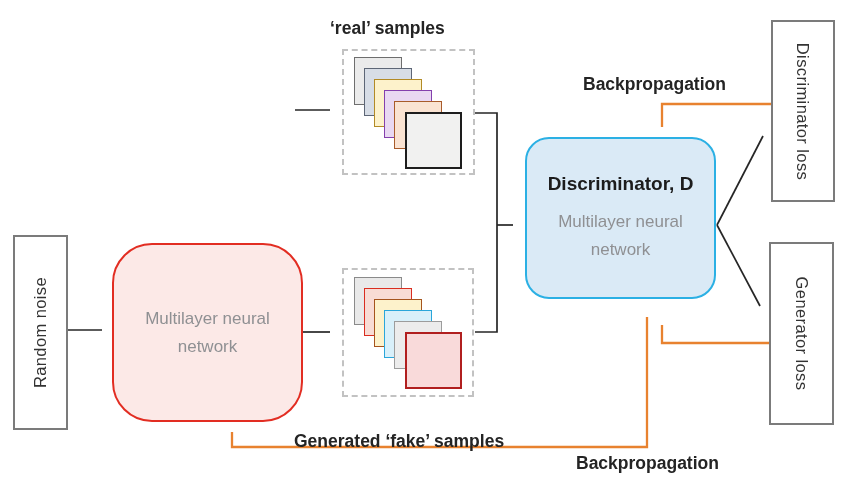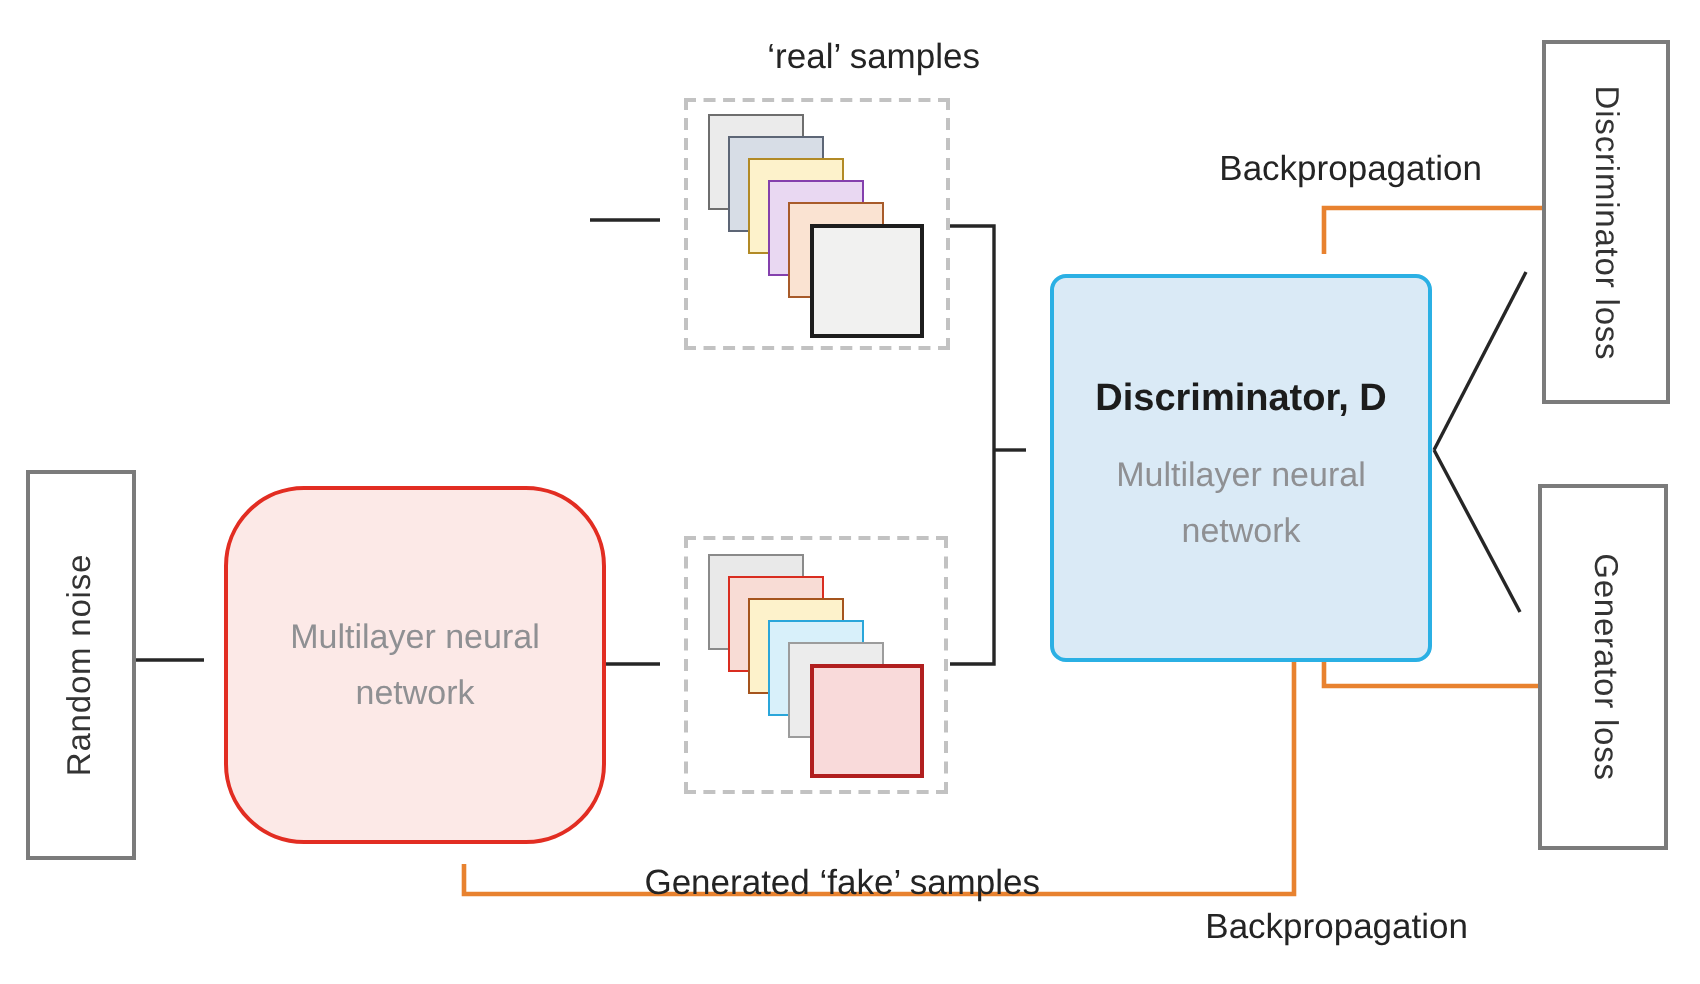--- a/index.html
+++ b/index.html
@@ -20,22 +20,22 @@
   .wire-orange{stroke:var(--orange);stroke-width:2.3px;}
   .mb-fill{fill:var(--line);stroke:none;}
   .mo-fill{fill:var(--orange);stroke:none;}
 
   .node{z-index:2;box-sizing:border-box;display:flex;align-items:center;justify-content:center;text-align:center;}
   .training{left:114px;top:53px;width:181px;height:113px;background:var(--green-fill);
     border:2px solid var(--green-border);font-size:19px;color:var(--title);}
   .rounded{flex-direction:column;}
   .generator{left:112px;top:243px;width:191px;height:179px;background:var(--red-fill);
     border:2.5px solid var(--red-border);border-radius:40px;}
-  .discriminator{left:525px;top:137px;width:191px;height:194px;background:var(--blue-fill);
-    border:2.5px solid var(--blue-border);border-radius:8px;justify-content:center;}
+  .discriminator{left:525px;top:137px;width:191px;height:162px;background:var(--blue-fill);
+    border:2.5px solid var(--blue-border);border-radius:24px;justify-content:center;}
   .node-title{font-size:19px;font-weight:bold;color:var(--title);margin-bottom:13px;}
   .node-sub{font-size:17px;line-height:1.6;color:var(--subtitle);}
   .generator .node-sub{max-width:140px;}
   .discriminator .node-sub{max-width:176px;}
 
   .vbox{z-index:2;box-sizing:border-box;background:#ffffff;border:2px solid var(--loss-border);
     display:flex;align-items:center;justify-content:center;}
   .vbox span{white-space:nowrap;font-size:16.5px;letter-spacing:0.4px;color:#333333;}
   .rot-cw span{transform:rotate(90deg);}
   .rot-ccw span{transform:rotate(-90deg);}
@@ -45,21 +45,21 @@
 
   .dashed-box{z-index:1;box-sizing:border-box;border:2px dashed var(--dashed);background:transparent;}
   .real-dash{left:342px;top:49px;width:133px;height:126px;}
   .fake-dash{left:342px;top:268px;width:132px;height:129px;}
   .stack{z-index:2;width:110px;height:114px;}
   .real-stack{left:354px;top:57px;}
   .fake-stack{left:354px;top:277px;}
   .card{position:absolute;width:48px;height:48px;border:1.7px solid;box-sizing:border-box;}
   .card.front{width:57px;height:57px;border-width:2.5px;}
 
-  .lbl{z-index:3;font-size:17.5px;color:var(--label);text-align:right;white-space:nowrap;}
+  .lbl{z-index:3;font-size:17.5px;color:var(--label);text-align:left;white-space:nowrap;font-weight:bold;}
   .lbl-real{left:330px;top:18px;width:160px;}
   .lbl-fake{left:294px;top:399px;width:226px;margin-top:32px;}
   .lbl-bp-top{left:583px;top:74px;width:158px;}
   .lbl-bp-bottom{left:576px;top:453px;width:158px;}
 </style>
 </head>
 <body>
 
 <div class="canvas" style="--green-fill: #e3efda; --green-border: #73ae4b; --red-fill: #fce9e7; --red-border: #e22d22; --blue-fill: #daeaf6; --blue-border: #2bb0e4; --loss-border: #7b7b7b; --dashed: #c2c2c2; --orange: #e8822f; --line: #262626; --title: #1c1c1c; --subtitle: #8f9093;">
 

